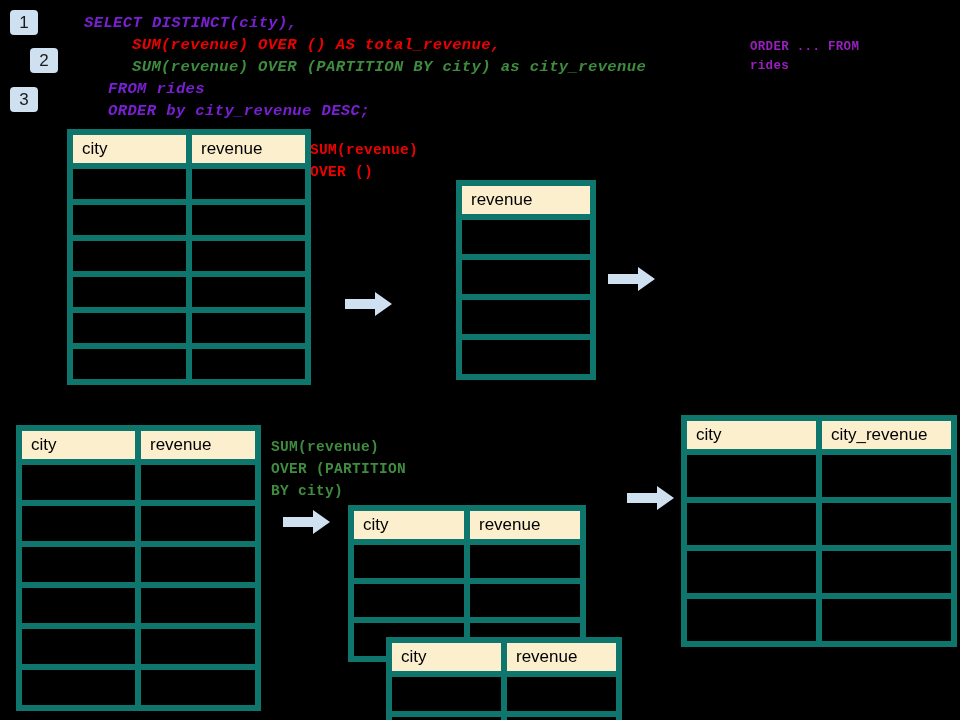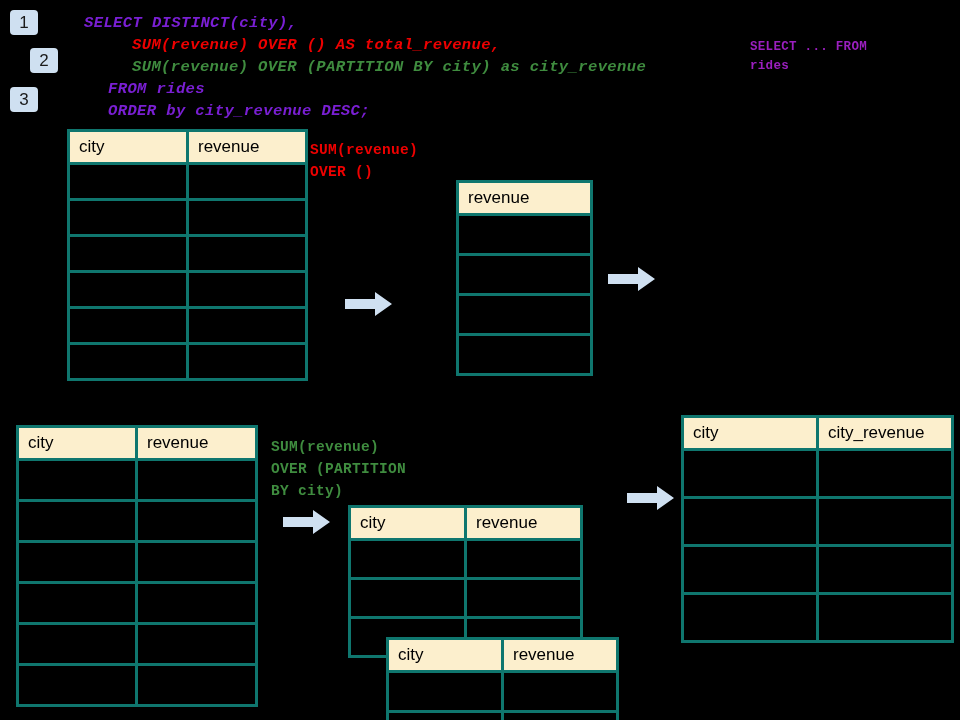--- a/index.html
+++ b/index.html
@@ -65,21 +65,21 @@
   }
 
   
   .tbl {
     position: absolute;
     border-collapse: collapse;
     table-layout: fixed;
     background: #000000;
   }
   .tbl th, .tbl td {
-    border: 3px solid #0f766e;
+    border: 6px solid #0f766e;
     padding: 4px;
     margin: 0;
   }
   .tbl th {
     background: #fcefcd;
     color: #000000;
     font-family: "Liberation Sans", sans-serif;
     font-weight: normal;
     font-size: 17px;
     text-align: left;
@@ -104,21 +104,21 @@
 
 <div id="badges-layer">
     <div class="badge" style="left: 10px; top: 10px; background: rgb(207, 224, 241);">1</div>
     <div class="badge" style="left: 30px; top: 48px; background: rgb(207, 224, 241);">2</div>
     <div class="badge" style="left: 10px; top: 87px; background: rgb(207, 224, 241);">3</div>
   </div>
 
 <div class="code" id="sql-block" style="left:84px; top:12px;"><div class="code-line" style="color: rgb(122, 31, 212); padding-left: 0px;">SELECT DISTINCT(city),</div><div class="code-line" style="color: rgb(238, 0, 0); padding-left: 48px;">SUM(revenue) OVER () AS total_revenue,</div><div class="code-line" style="color: rgb(63, 140, 63); padding-left: 48px;">SUM(revenue) OVER (PARTITION BY city) as city_revenue</div><div class="code-line" style="color: rgb(122, 31, 212); padding-left: 24px;">FROM rides</div><div class="code-line" style="color: rgb(122, 31, 212); padding-left: 24px;">ORDER by city_revenue DESC;</div></div>
 
 <div id="annotations-layer">
-    <div class="annot-small" style="left: 750px; top: 38px; color: rgb(155, 31, 191);">SELECT ... FROM
+    <div class="annot-small" style="left: 750px; top: 38px; color: rgb(155, 31, 191);">ORDER ... FROM
 rides</div>
     <div class="annot" style="left: 310px; top: 139px; color: rgb(238, 0, 0);">SUM(revenue)
 OVER ()</div>
     <div class="annot" style="left: 271px; top: 436px; color: rgb(63, 140, 63);">SUM(revenue)
 OVER (PARTITION
 BY city)</div>
   </div>
 
 <div id="tables-layer">
     <table class="tbl" style="left: 67px; top: 129px; width: 238px;">

